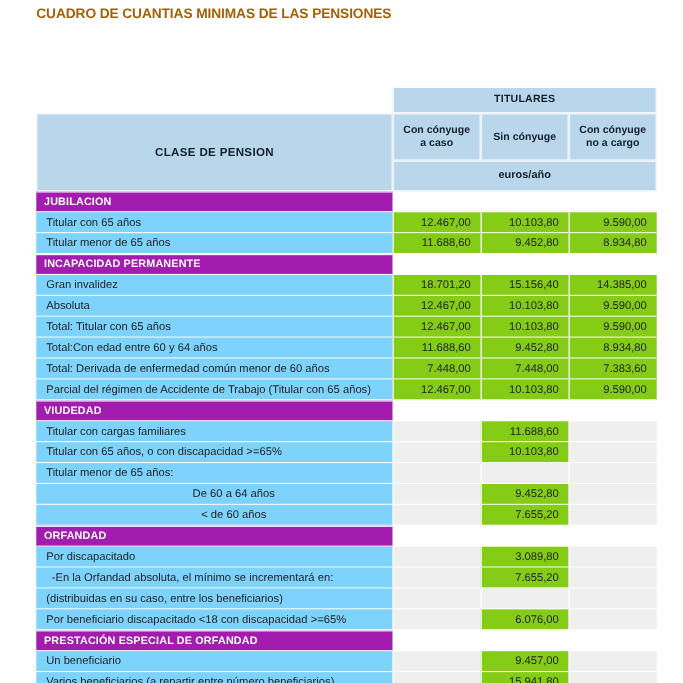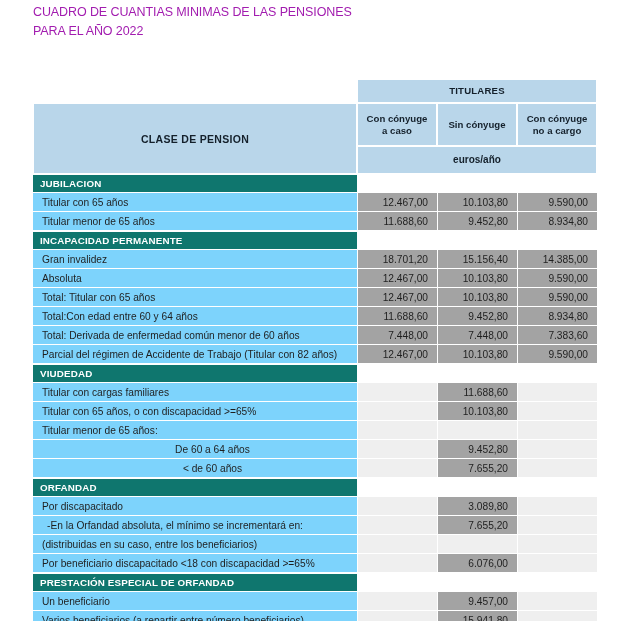--- a/index.html
+++ b/index.html
@@ -23,23 +23,23 @@
 
   
   .title-block {
     position: absolute;
     left: 33px;
     top: 3px;
     width: 560px;
   }
   .title-line {
     font-size: 12.5px;
-    font-weight: normal;
+    font-weight: bold;
     letter-spacing: -0.1px;
-    color: #a21caf;
+    color: #a16207;
     line-height: 19px;
     white-space: nowrap;
   }
 
   
   .table-wrap {
     position: absolute;
     left: 33px;
     top: 57px;
     width: 564px;
@@ -84,21 +84,21 @@
     letter-spacing: 0.3px;
   }
   .hdr-euros {
     height: 26px;
     font-weight: bold;
     font-size: 10px;
   }
 
   
   td.section {
-    background: #0f766e;
+    background: #a21caf;
     color: #ffffff;
     font-size: 9.8px;
     font-weight: bold;
     letter-spacing: 0.15px;
     height: 17px;
     padding: 0 0 0 7px;
     border-bottom: 1.5px solid #ffffff;
     border-top: 1.5px solid #ffffff;
   }
   td.section-pad {
@@ -115,42 +115,41 @@
     height: 18px;
     padding: 0 4px 0 9px;
     border-bottom: 1.5px solid #ffffff;
     white-space: nowrap;
     overflow: hidden;
   }
   td.label.indent { padding-left: 39px; text-align: center; }
   td.label.indent-small { padding-left: 14px; }
 
   td.num {
-    background: #a3a3a3;
+    background: #84cc16;
     font-size: 10.2px;
     color: #1f1f1f;
     height: 18px;
     text-align: right;
     padding: 0 9px 0 4px;
     border-bottom: 1.5px solid #ffffff;
     border-left: 1.5px solid #ffffff;
     white-space: nowrap;
   }
   td.num.empty {
     background: #efefef;
   }
 </style>
 </head>
 <body>
 
 <div id="page">
 
   <div class="title-block">
     <div class="title-line">CUADRO DE CUANTIAS MINIMAS DE LAS PENSIONES</div>
-    <div class="title-line">PARA EL AÑO 2022</div>
   </div>
 
   <div class="table-wrap">
     <table class="pens">
       <colgroup>
         <col class="c-label">
         <col class="c-num">
         <col class="c-num">
         <col class="c-num">
       </colgroup>
@@ -226,21 +225,21 @@
             <td class="num">9.452,80</td>
             <td class="num">8.934,80</td>
           </tr>
           <tr>
             <td class="label">Total: Derivada de enfermedad común menor de 60 años</td>
             <td class="num">7.448,00</td>
             <td class="num">7.448,00</td>
             <td class="num">7.383,60</td>
           </tr>
           <tr>
-            <td class="label">Parcial del régimen de Accidente de Trabajo (Titular con 82 años)</td>
+            <td class="label">Parcial del régimen de Accidente de Trabajo (Titular con 65 años)</td>
             <td class="num">12.467,00</td>
             <td class="num">10.103,80</td>
             <td class="num">9.590,00</td>
           </tr>
           <tr>
             <td class="section">VIUDEDAD</td>
             <td class="section-pad"></td>
             <td class="section-pad"></td>
             <td class="section-pad"></td>
           </tr>

